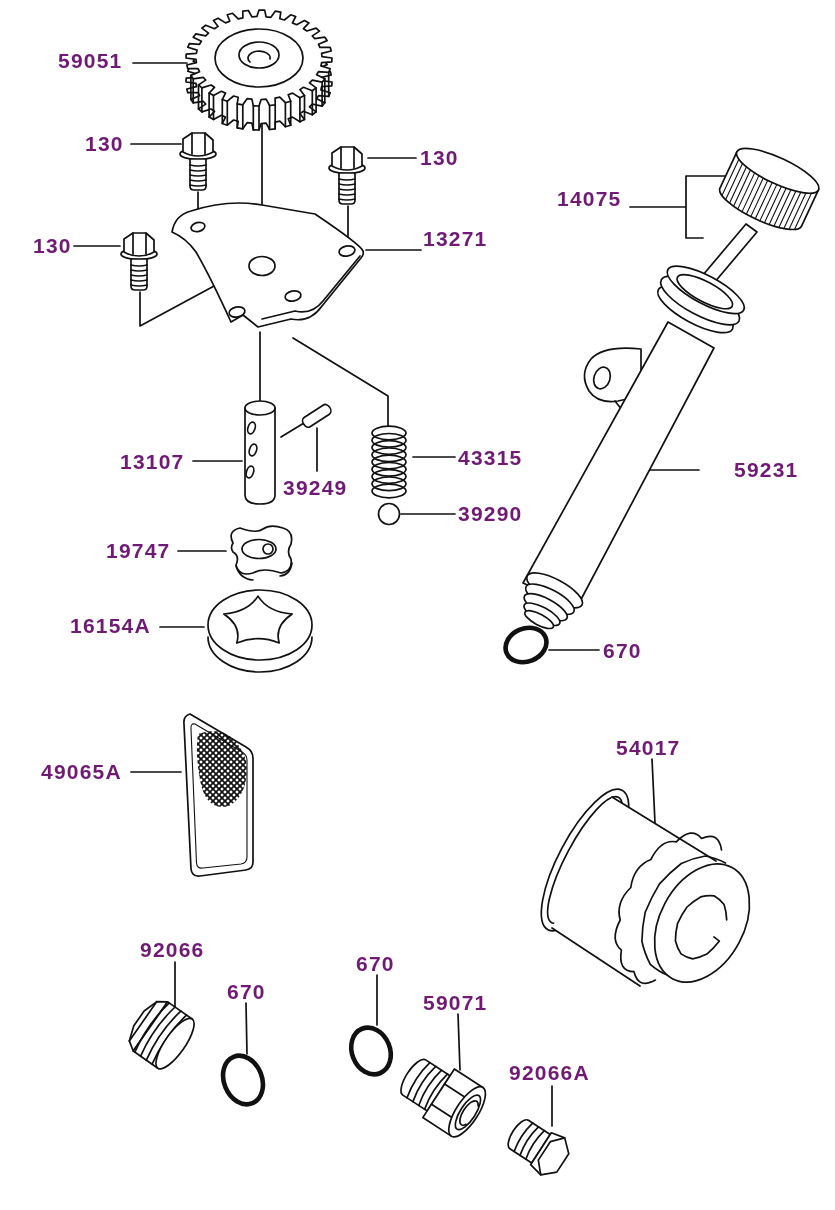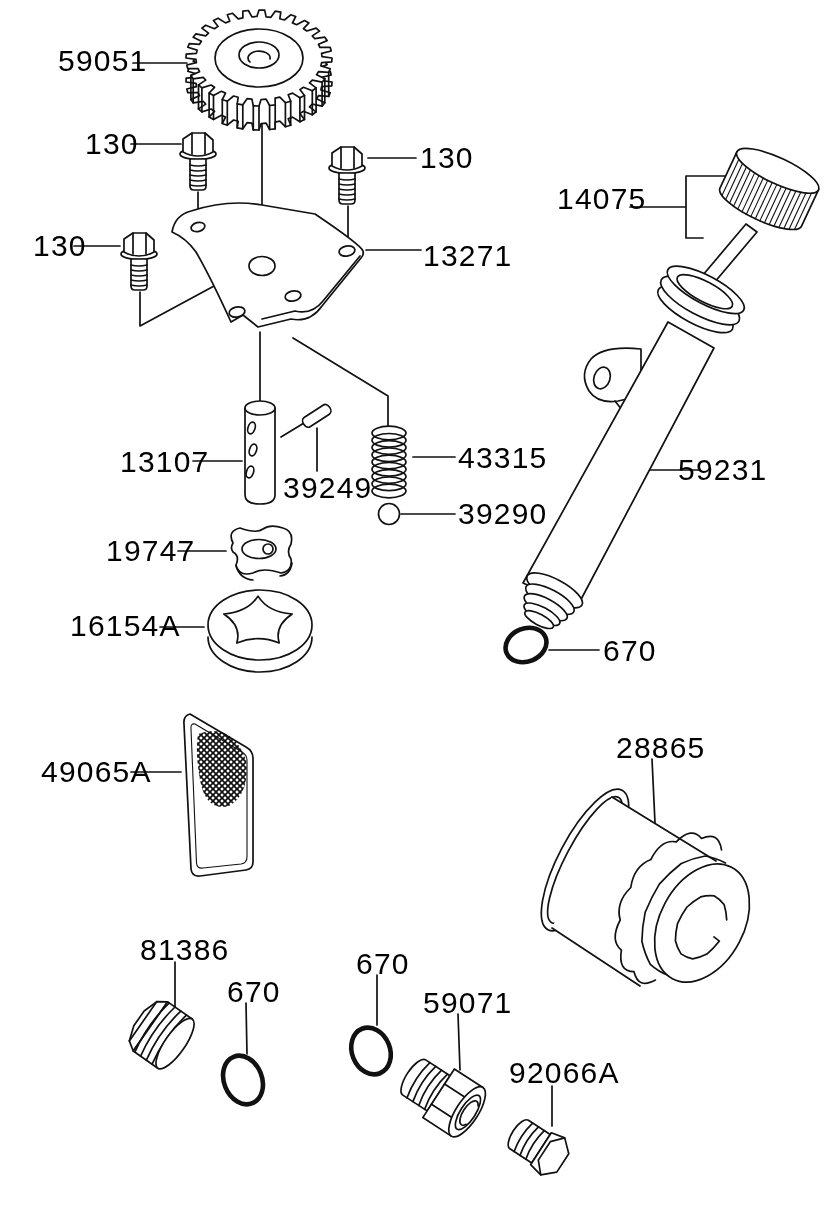--- a/index.html
+++ b/index.html
@@ -5,22 +5,22 @@
   html,body{margin:0;padding:0;background:#fff;}
   #stage{position:relative;width:835px;height:1210px;background:#fff;overflow:hidden;
          font-family:"Liberation Sans",sans-serif;}
   #art{position:absolute;left:0;top:0;}
   #art *{stroke:#111;stroke-width:1.7;fill:none;stroke-linecap:round;stroke-linejoin:round;}
   #art .wf{fill:#fff;}
   #art .wfn{fill:#fff;stroke:none;}
   #art .thick{stroke-width:4.6;}
   #art .thin{stroke-width:1.1;}
   #art .mesh{fill:url(#mesh);stroke:none;}
-  .lbl{position:absolute;font-weight:normal;font-size:30px;line-height:24px;
-       letter-spacing:1.2px;color:#000000;white-space:nowrap;}
+  .lbl{position:absolute;font-weight:bold;font-size:21px;line-height:24px;
+       letter-spacing:1.2px;color:#701a75;white-space:nowrap;}
 </style>
 </head>
 <body>
 
 <div id="stage">
 
 <svg id="art" width="835" height="1210" viewBox="0 0 835 1210">
   <defs>
     <pattern id="mesh" patternUnits="userSpaceOnUse" width="6" height="6">
       <path d="M0 0 L6 6 M6 0 L0 6" stroke="#111" stroke-width="1"></path>
@@ -259,32 +259,32 @@
     <path class="wf" d="M-6 -19 L8 -22 L8 22 L-6 19 Z"></path>
     <path class="wf" d="M8 -22 L20 -11 L20 11 L8 22 L-2 11 L-2 -11 Z"></path>
   </g>
 </svg>
 
 <div>
   <div class="lbl" style="left:58px;top:49px">59051</div>
   <div class="lbl" style="left:85px;top:132px">130</div>
   <div class="lbl" style="left:420px;top:146px">130</div>
   <div class="lbl" style="left:33px;top:234px">130</div>
-  <div class="lbl" style="left:423px;top:244px">13271</div>
+  <div class="lbl" style="left:423px;top:227px">13271</div>
   <div class="lbl" style="left:557px;top:187px">14075</div>
   <div class="lbl" style="left:120px;top:450px">13107</div>
   <div class="lbl" style="left:283px;top:476px">39249</div>
   <div class="lbl" style="left:458px;top:446px">43315</div>
   <div class="lbl" style="left:458px;top:502px">39290</div>
   <div class="lbl" style="left:106px;top:539px">19747</div>
   <div class="lbl" style="left:70px;top:614px">16154A</div>
-  <div class="lbl" style="left:678px;top:458px">59231</div>
+  <div class="lbl" style="left:734px;top:458px">59231</div>
   <div class="lbl" style="left:603px;top:639px">670</div>
   <div class="lbl" style="left:41px;top:760px">49065A</div>
-  <div class="lbl" style="left:616px;top:736px">28865</div>
-  <div class="lbl" style="left:140px;top:938px">81386</div>
+  <div class="lbl" style="left:616px;top:736px">54017</div>
+  <div class="lbl" style="left:140px;top:938px">92066</div>
   <div class="lbl" style="left:227px;top:980px">670</div>
   <div class="lbl" style="left:356px;top:952px">670</div>
   <div class="lbl" style="left:423px;top:991px">59071</div>
   <div class="lbl" style="left:509px;top:1061px">92066A</div>
 </div>
 
 </div>
 
 </body></html>

